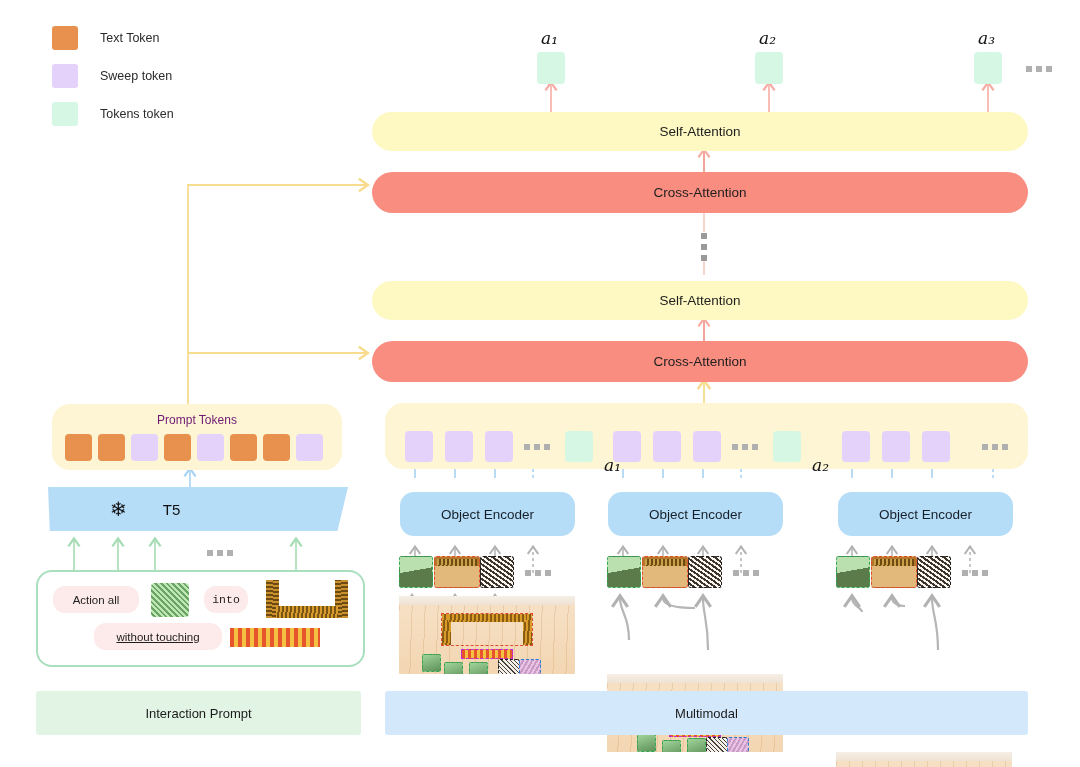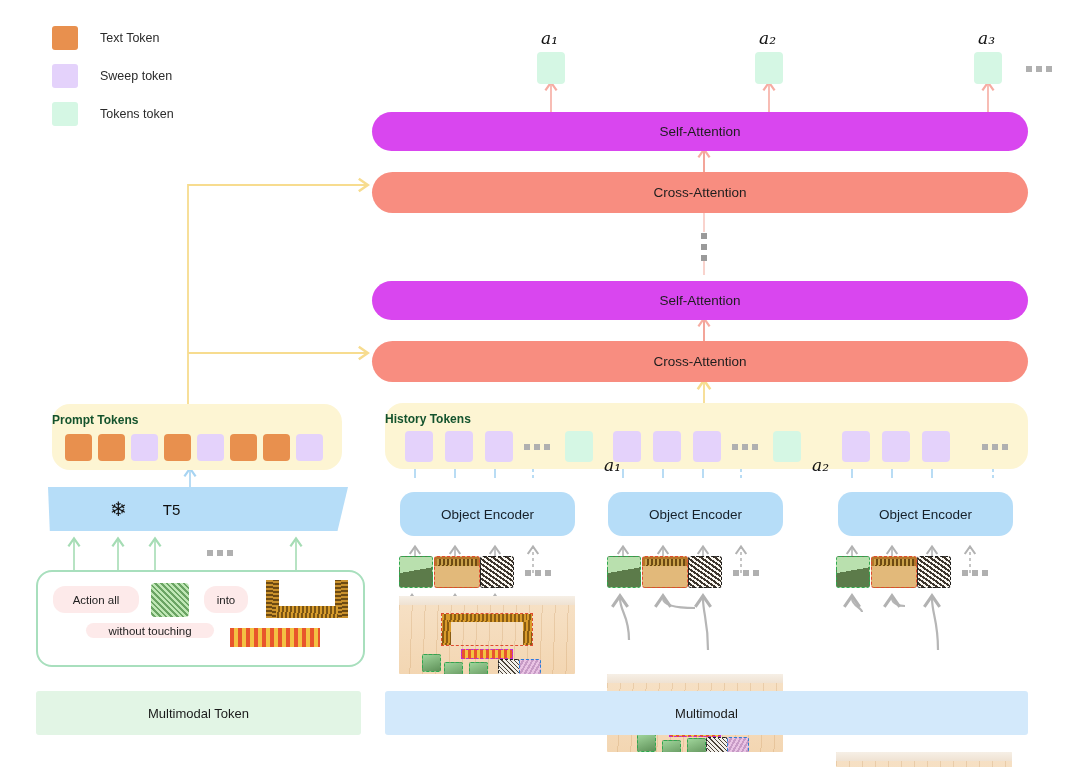--- a/index.html
+++ b/index.html
@@ -14,36 +14,36 @@
   #legend{left:52px;top:26px;}
   .legend-row{display:flex;align-items:center;height:24px;margin-bottom:14px;}
   .legend-sw{width:26px;height:24px;border-radius:3px;}
   .legend-tx{margin-left:22px;font-size:12.5px;color:#2b2b2b;white-space:nowrap;}
 
   
   .attn-bar{
     border-radius:22px;display:flex;align-items:center;justify-content:center;
     font-size:13.5px;color:#1e1e1e;
   }
-  .bar-self{background:#d946ef;}
+  .bar-self{background:#fef9c3;}
   .bar-cross{background:#f88d80;}
 
   
   .tok{border-radius:4px;}
   .tok-text{background:#e8904e;}
   .tok-obj{background:#e4d2fb;}
   .tok-act{background:#d5f7e4;}
 
   
   .band{
     background:#fdf5d3;border-radius:18px;
   }
   .band-title{
-    position:absolute;left:0;right:0;top:9px;
-    font-size:12px;font-weight:bold;color:#14532d;
+    position:absolute;left:0;right:0;top:9px;text-align:center;
+    font-size:12px;font-weight:normal;color:#701a75;
   }
 
   
   .dots-h{display:flex;gap:4px;align-items:center;}
   .dots-h i{width:6px;height:6px;background:#b0b0b0;display:block;}
   .dots-v{display:flex;flex-direction:column;gap:5px;align-items:center;}
   .dots-v i{width:6px;height:6px;background:#9a9a9a;display:block;}
 
   
   .mathlab{
@@ -300,39 +300,38 @@
     <i></i>
     <i></i>
 </div>
 
 <div class="abs" id="promptbox" style="left:36px;top:570px;width:325px;height:93px;">
   <div class="word abs" style="left:15px;top:14px;width:86px;height:27px;">Action all</div>
 
   <div class="abs" style="left:113px;top:11px;width:38px;height:34px;border-radius:4px;
        background:repeating-linear-gradient(45deg,#bfe7b5 0 2px,#6aa463 2px 4px);"></div>
 
-  <div class="word abs" style="left:166px;top:14px;width:44px;height:27px;">into</div>
+  <div class="word abs" style="left:166px;top:14px;width:44px;height:27px;font-family:Liberation Mono, monospace;">into</div>
 
   <div class="abs" style="left:228px;top:8px;width:82px;height:38px;">
     <span style="position:absolute;left:0;top:0;width:13px;height:38px;
       background:repeating-linear-gradient(5deg,#c9912d 0 2px,#6d4a12 2px 4px);"></span>
     <span style="position:absolute;right:0;top:0;width:13px;height:38px;
       background:repeating-linear-gradient(-5deg,#c9912d 0 2px,#6d4a12 2px 4px);"></span>
     <span style="position:absolute;left:10px;right:10px;bottom:0;height:12px;
       background:repeating-linear-gradient(95deg,#d79c2c 0 2px,#7a5414 2px 4px);"></span>
   </div>
 
-  <div class="word abs" style="left:48px;top:51px;width:128px;height:15px;">without touching</div>
+  <div class="word abs" style="left:56px;top:51px;width:128px;height:27px;text-decoration:underline;">without touching</div>
 
   <div class="abs" style="left:192px;top:56px;width:90px;height:19px;
        background:repeating-linear-gradient(90deg,#e8552c 0 4px,#f3c243 4px 8px);"></div>
 </div>
 
 <div class="abs band" style="left:385px;top:403px;width:643px;height:66px;">
-  <div class="band-title">History Tokens</div>
 
   <span class="tok tok-obj abs" style="left:20px;top:28px;width:28px;height:31px;"></span>
   <span class="tok tok-obj abs" style="left:60px;top:28px;width:28px;height:31px;"></span>
   <span class="tok tok-obj abs" style="left:100px;top:28px;width:28px;height:31px;"></span>
   <div class="dots-h abs" style="left:139px;top:41px;">
       <i></i>
       <i></i>
       <i></i>
     </div>
   <span class="tok tok-act abs" style="left:180px;top:28px;width:28px;height:31px;"></span>
@@ -435,18 +434,18 @@
   
   
   
   
   
   
   
 </div>
 
 <div class="abs sectionlab sec-green" style="left:36px;top:691px;width:325px;height:44px;">
-  <span>Multimodal Token</span>
+  <span>Interaction Prompt</span>
 </div>
 
 <div class="abs sectionlab sec-blue" style="left:385px;top:691px;width:643px;height:44px;">
   <span>Multimodal</span>
 </div>
 
 </body></html>

